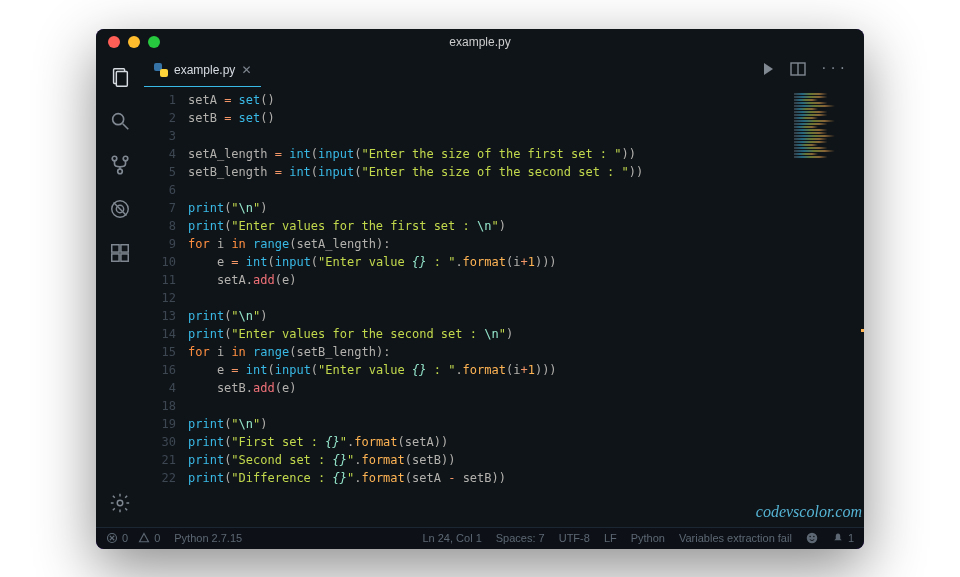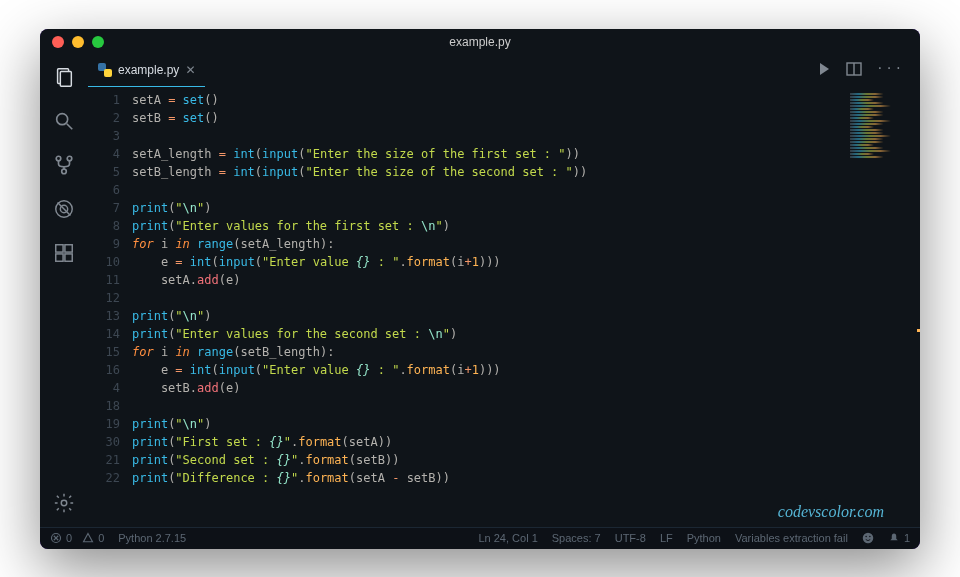--- a/index.html
+++ b/index.html
@@ -6,21 +6,21 @@
   body {
     background: #fff;
     font-family: "Menlo", "Consolas", monospace;
     font-size: 12px;
     display: flex;
     align-items: center;
     justify-content: center;
     min-height: 100vh;
   }
   .window {
-    width: 880px;
+    width: 768px;
     height: 520px;
     background: #4c1d95;
     border-radius: 8px;
     box-shadow: 0 20px 60px rgba(0,0,0,0.45);
     display: flex;
     flex-direction: column;
     overflow: hidden;
     position: relative;
   }
   
@@ -170,21 +170,21 @@
     background: #ffb454;
   }
   
   .tok-id { color: #b3b1ad; }
   .tok-op { color: #f29668; }
   .tok-fn { color: #ffb454; }
   .tok-builtin { color: #39bae6; }
   .tok-num { color: #ffb454; }
   .tok-str { color: #c2d94c; }
   .tok-esc { color: #95e6cb; }
-  .tok-kw { color: #ff8f40; font-style: italic; }
+  .tok-kw { color: #ff8f40; }
   .tok-punc { color: #b3b1ad; }
   .tok-method { color: #f07178; }
   .tok-fmt { color: #95e6cb; font-style: italic; }
   
   .statusbar {
     height: 22px;
     background: #0d1117;
     border-top: 1px solid #1b2733;
     display: flex;
     align-items: center;
@@ -194,21 +194,21 @@
     font-family: -apple-system, sans-serif;
     font-size: 11px;
     flex-shrink: 0;
   }
   .statusbar .spacer { flex: 1; }
   .sb-item { display: flex; align-items: center; gap: 4px; cursor: pointer; }
   .sb-item svg { width: 12px; height: 12px; }
   
   .watermark {
     position: absolute;
-    right: 36px;
+    right: 2px;
     bottom: 28px;
     color: #55b4d4;
     font-family: cursive;
     font-style: italic;
     font-size: 16px;
     pointer-events: none;
   }
 </style>
 </head>
 <body>

